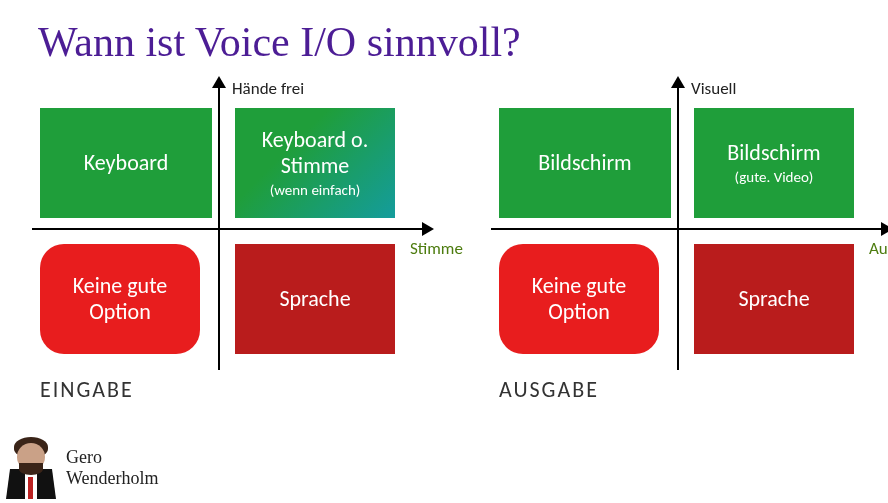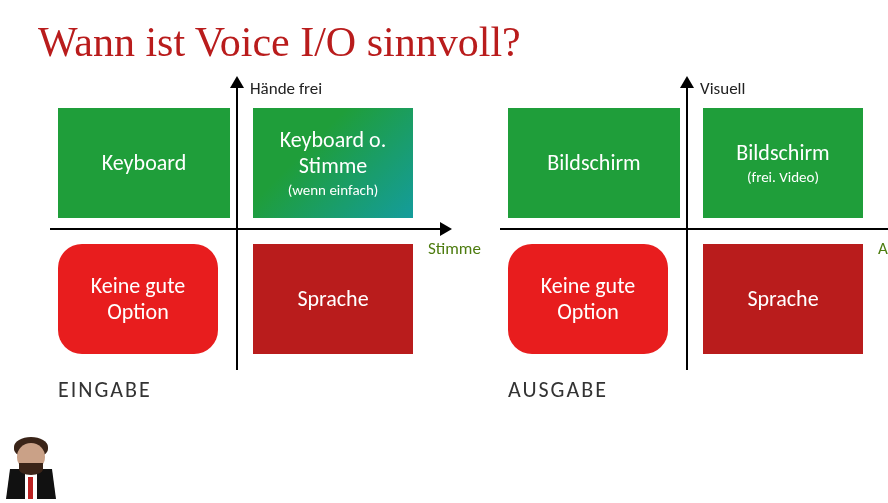--- a/index.html
+++ b/index.html
@@ -6,28 +6,28 @@
   body {
     width: 888px;
     height: 503px;
     background: #fff;
     font-family: Georgia, 'Times New Roman', serif;
     position: relative;
     overflow: hidden;
   }
   .title {
     font-size: 42px;
-    color: #b91c1c;
+    color: #4c1d95;
     font-weight: normal;
     padding: 18px 0 0 38px;
   }
   .diagrams {
     display: flex;
     gap: 70px;
-    padding: 28px 0 0 58px;
+    padding: 28px 0 0 40px;
     font-family: Calibri, Arial, sans-serif;
   }
   .matrix {
     position: relative;
     width: 390px;
   }
   .grid {
     position: relative;
     width: 370px;
     height: 260px;
@@ -189,21 +189,21 @@
       <div class="label-y">Visuell</div>
       <div class="axis-y"></div>
       <div class="axis-x"></div>
       <div class="label-x">Audio</div>
 
       <div class="cell tl green">
         <div class="main">Bildschirm</div>
       </div>
       <div class="cell tr green">
         <div class="main">Bildschirm</div>
-        <div class="sub">(frei. Video)</div>
+        <div class="sub">(gute. Video)</div>
       </div>
       <div class="cell bl red">
         <div class="main">Keine gute Option</div>
       </div>
       <div class="cell br blue">
         <div class="main">Sprache</div>
       </div>
     </div>
     <div class="matrix-title">AUSGABE</div>
   </div>
@@ -212,13 +212,17 @@
 
 <div class="presenter">
   <div class="avatar">
     <div class="body"></div>
     <div class="shirt"></div>
     <div class="tie"></div>
     <div class="hair"></div>
     <div class="head"></div>
     <div class="beard"></div>
   </div>
+  <div class="name">
+    <div>Gero</div>
+    <div>Wenderholm</div>
+  </div>
 </div>
 
 </body></html>

